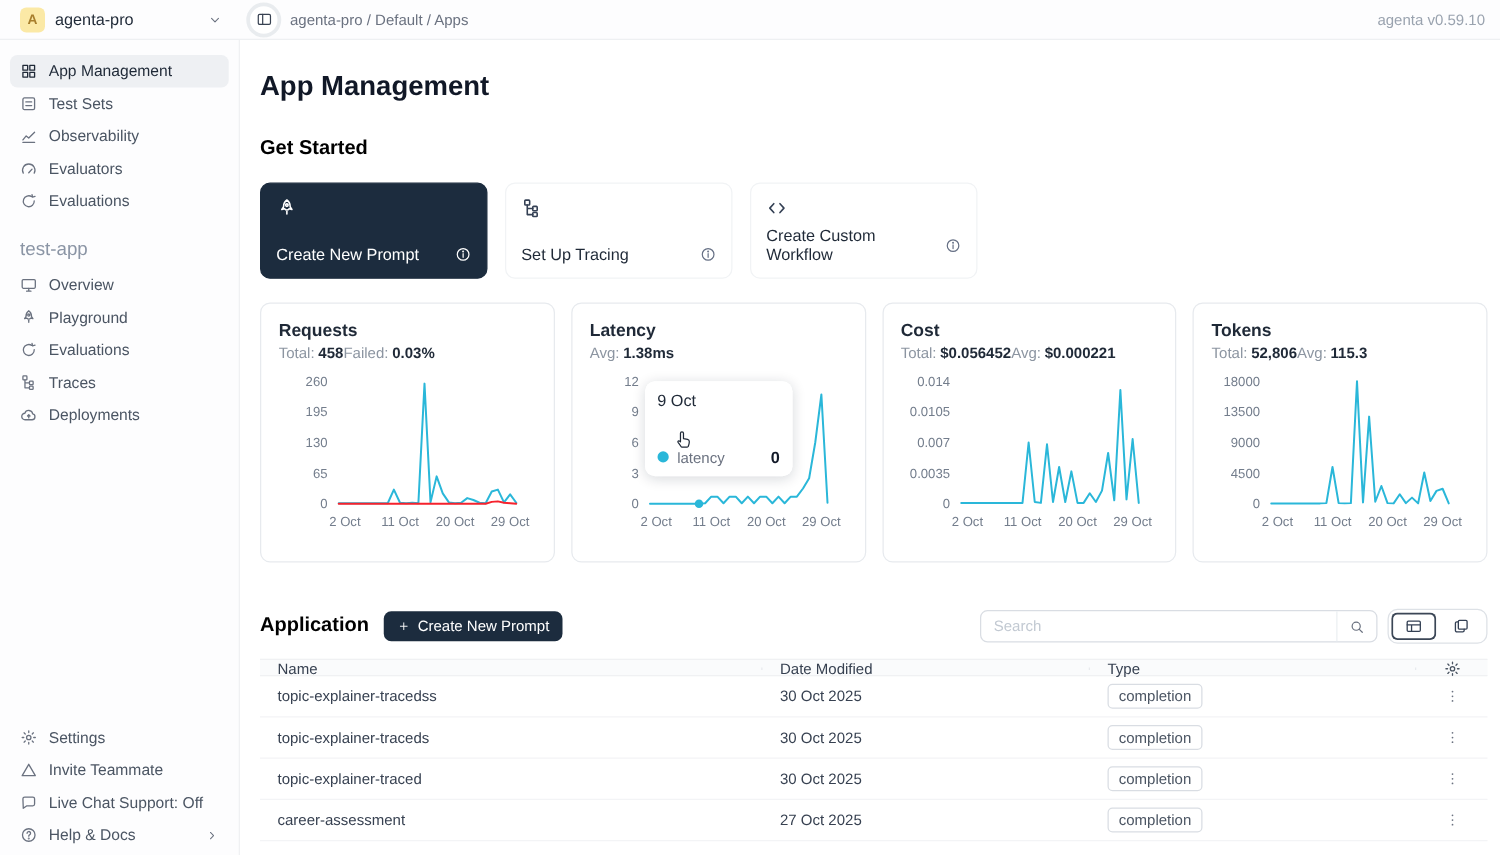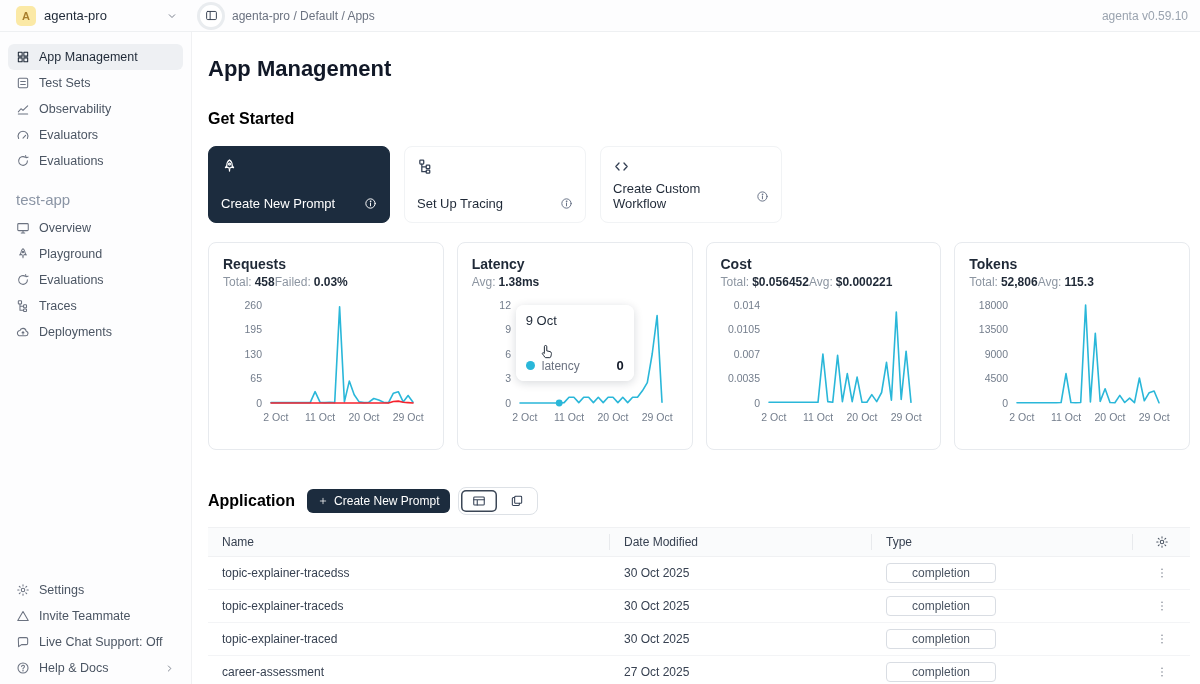--- a/index.html
+++ b/index.html
@@ -87,30 +87,30 @@
   .view-toggle { margin-left:8px; height:28px; border:1px solid #dde1e6; border-radius:8px;
     display:flex; align-items:center; padding:2px; gap:2px; background:#fff; }
   .vt-btn { width:36px; height:22px; border-radius:5px; display:flex; align-items:center;
     justify-content:center; color:#344054; cursor:pointer; }
   .vt-btn .icon { width:14px; height:14px; }
   .vt-btn.active { box-shadow:inset 0 0 0 1.5px #3b4656; }
 
   
   .app-table { margin-top:12px; }
   .t-head, .t-row { display:grid; grid-template-columns:402px 262px 261px 1fr; align-items:center; }
-  .t-head { height:30px; background:#fafbfc; border-top:1px solid #f0f1f3; border-bottom:1px solid #f0f1f3;
+  .t-head { height:14px; background:#fafbfc; border-top:1px solid #f0f1f3; border-bottom:1px solid #f0f1f3;
     font-size:12px; font-weight:500; color:#374151; }
   .t-head .hc { padding:0 14px; position:relative; height:100%; display:flex; align-items:center; }
   .t-head .hc:not(:last-child)::after { content:""; position:absolute; right:0; top:6px; bottom:6px;
     width:1px; background:#e8eaed; }
   .t-head .hc.act { justify-content:center; }
   .t-head .icon { width:14px; height:14px; color:#4b5563; cursor:pointer; }
   .t-row { height:33px; border-bottom:1px solid #f3f4f6; font-size:12px; color:#374151; cursor:pointer; }
   .t-row .c { padding:0 14px; white-space:nowrap; }
-  .pill { display:inline-block; border:1px solid #d9dde3; border-radius:4px; padding:2px 25px;
+  .pill { display:inline-block; border:1px solid #d9dde3; border-radius:4px; padding:2px 8px;
     font-size:12px; color:#4b5563; background:#fff; }
   .t-row .act { display:flex; justify-content:center; }
   .t-row .dots { width:14px; height:14px; color:#6b7280; cursor:pointer; }
 </style>
 </head>
 <body>
 
 <header class="topbar">
   <div class="tb-left">
     <span class="avatar">A</span>
@@ -442,20 +442,31 @@
   <div class="app-header">
     <h2 class="section-title">Application</h2>
     <button class="create-btn">
       <span class="icon">
           <svg viewBox="0 0 24 24" fill="none" stroke="currentColor" stroke-width="1.8" stroke-linecap="round" stroke-linejoin="round">
             <path d="M12 5.5v13M5.5 12h13"></path>
           </svg>
         </span>
       <span>Create New Prompt</span>
     </button>
+    <div class="search-wrap">
+      <input placeholder="Search" style="">
+      <span class="search-suffix">
+        <span class="icon">
+            <svg viewBox="0 0 24 24" fill="none" stroke="currentColor" stroke-width="1.8" stroke-linecap="round" stroke-linejoin="round">
+              <circle cx="11" cy="11" r="6"></circle>
+              <path d="M15.6 15.6L20 20"></path>
+            </svg>
+          </span>
+      </span>
+    </div>
     <div class="view-toggle">
       <span class="vt-btn active">
         <span class="icon">
             <svg viewBox="0 0 24 24" fill="none" stroke="currentColor" stroke-width="1.8" stroke-linecap="round" stroke-linejoin="round">
               <rect x="3" y="5" width="18" height="14" rx="1.6"></rect>
               <path d="M3 10h18M9 10v9"></path>
             </svg>
           </span>
       </span>
       <span class="vt-btn">

